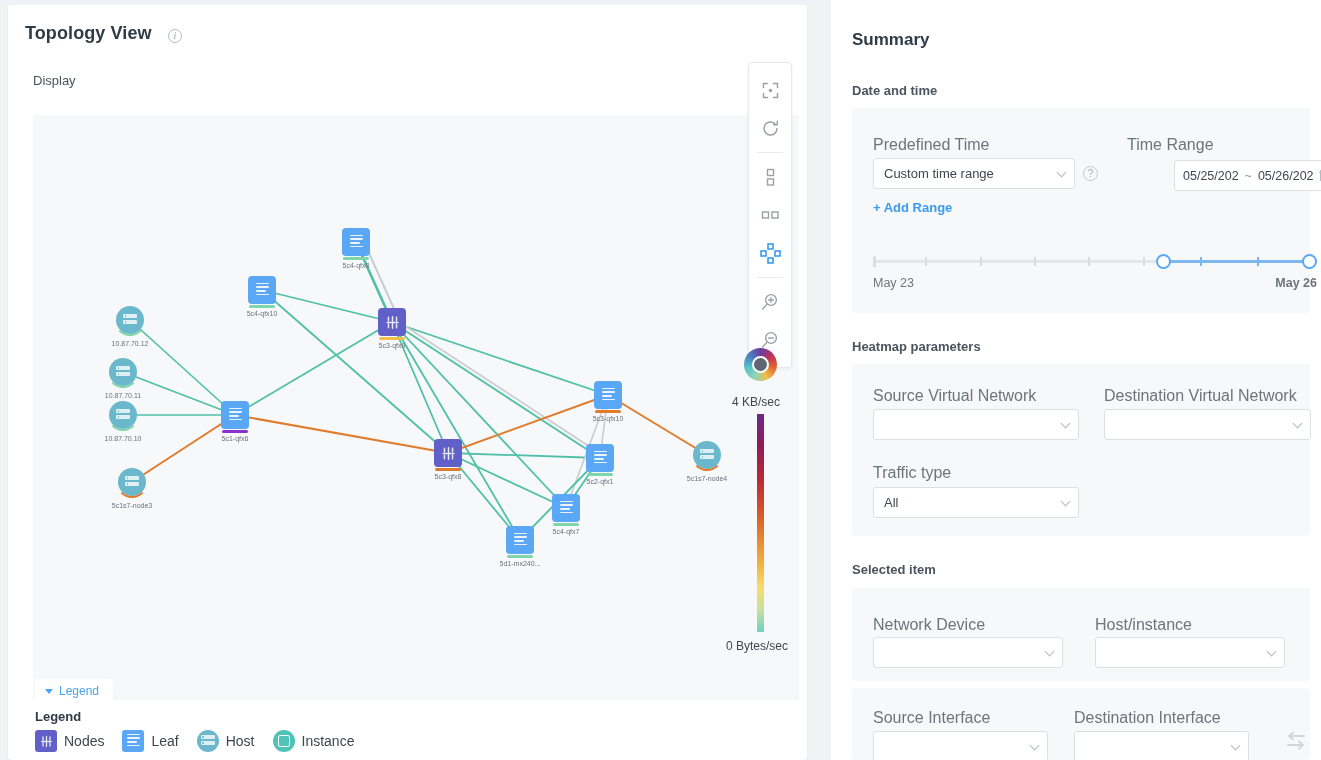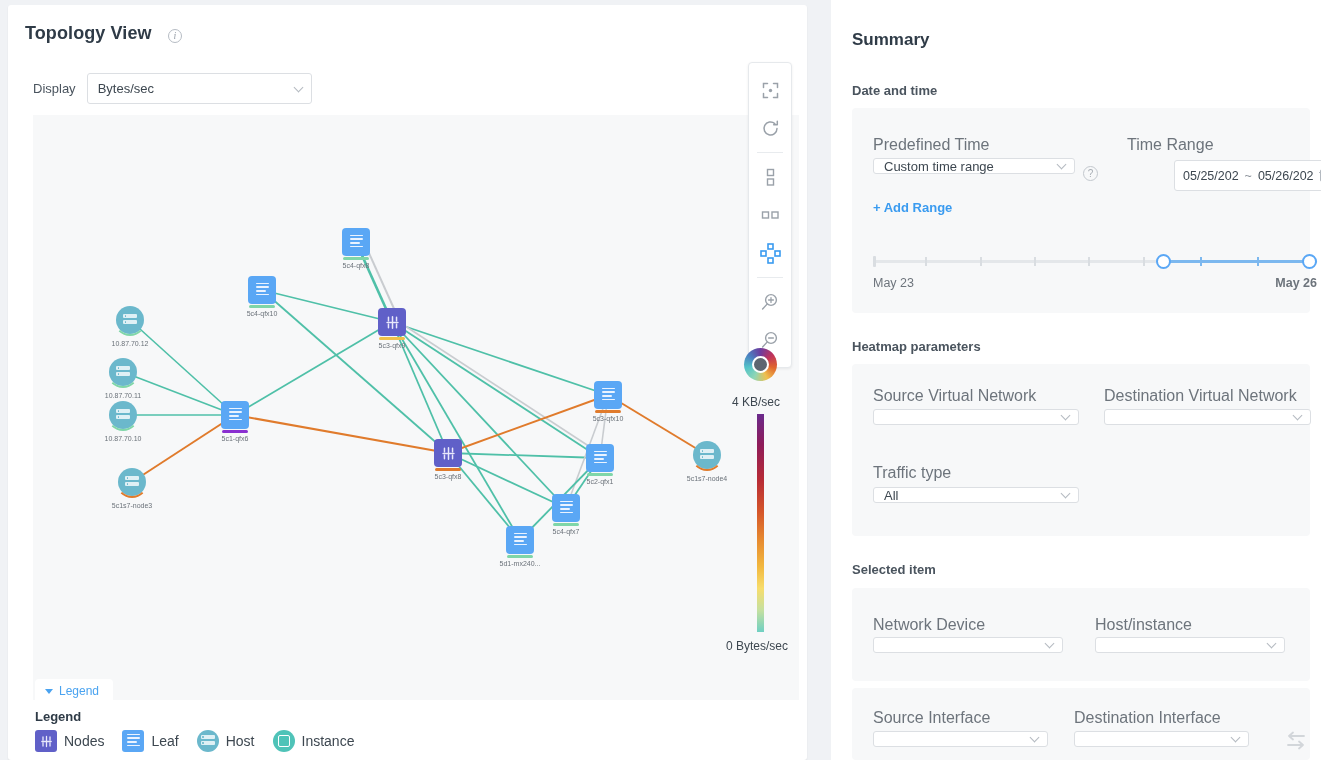--- a/index.html
+++ b/index.html
@@ -194,21 +194,21 @@
     font-size: 13px; font-weight: bold; color: #4a545e;
   }
   .group-box {
     position: absolute; left: 21px;
     background: #f7f8f9; border-radius: 4px;
   }
   .field-label { font-size: 16px; color: #6d747c; }
   .field-select {
     position: relative; background: #fff;
     border: 1px solid #dcdfe3; border-radius: 3px;
-    height: 16px; display: flex; align-items: center;
+    height: 31px; display: flex; align-items: center;
     padding: 0 26px 0 10px; font-size: 13px; color: #3d4750;
   }
   .field-select .chev {
     position: absolute; right: 9px; top: 50%;
     width: 7px; height: 7px; margin-top: -5px;
     border-right: 1.3px solid #b4bac1; border-bottom: 1.3px solid #b4bac1;
     transform: rotate(45deg);
   }
   .qmark {
     width: 15px; height: 15px; border-radius: 50%;
@@ -261,24 +261,20 @@
 
 <div id="root">
 
   <div class="left-card">
 
     <div class="panel-title">Topology View</div>
     <div class="info-icon">i</div>
 
     <div class="display-row">
       <span class="display-label">Display</span>
-      <div class="select-box" id="display-select">
-        <span>Bytes/sec</span>
-        <span class="chev"></span>
-      </div>
     </div>
 
     <div class="graph-surface">
       <svg class="graph-svg" id="links-svg">
           <line x1="323" y1="127" x2="359" y2="207" stroke="#4fc0a8" stroke-width="2.6"></line>
           <line x1="331" y1="127" x2="367" y2="207" stroke="#c9ccd0" stroke-width="2"></line>
           <line x1="229" y1="175" x2="359" y2="207" stroke="#4fc0a8" stroke-width="1.8"></line>
           <line x1="229" y1="175" x2="415" y2="338" stroke="#4fc0a8" stroke-width="1.8"></line>
           <line x1="97" y1="205" x2="202" y2="300" stroke="#4fc0a8" stroke-width="1.6"></line>
           <line x1="90" y1="257" x2="202" y2="300" stroke="#4fc0a8" stroke-width="1.6"></line>

